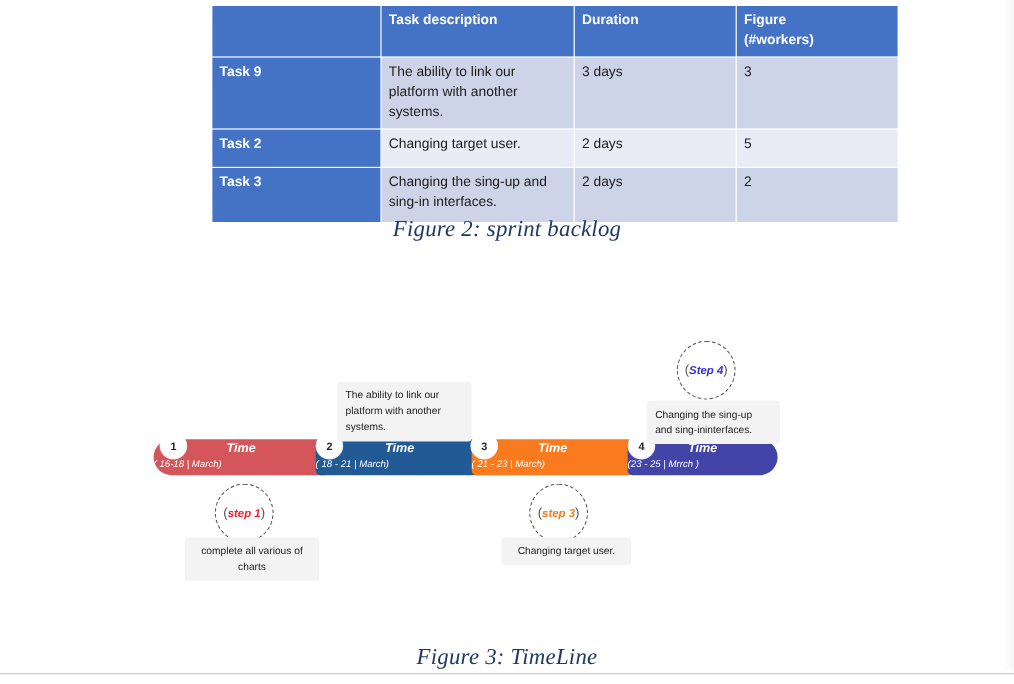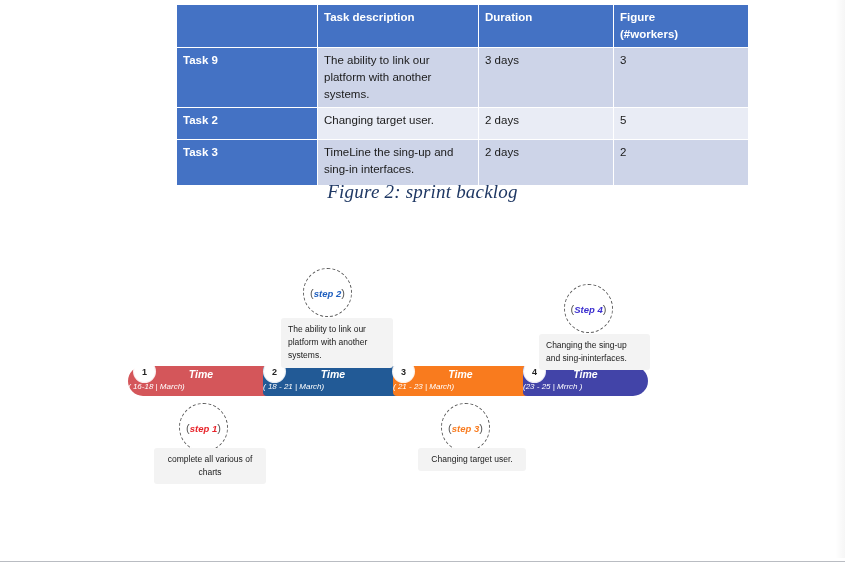--- a/index.html
+++ b/index.html
@@ -248,21 +248,21 @@
         <td class="body-cell" style="background: rgb(205, 212, 232);">3</td>
       </tr>
       <tr class="row-light r2">
         <td class="task-cell" style="background: rgb(68, 114, 196);">Task 2</td>
         <td class="body-cell" style="background: rgb(233, 236, 245);">Changing target user.</td>
         <td class="body-cell" style="background: rgb(233, 236, 245);">2 days</td>
         <td class="body-cell" style="background: rgb(233, 236, 245);">5</td>
       </tr>
       <tr class="row-shade r3">
         <td class="task-cell" style="background: rgb(68, 114, 196);">Task 3</td>
-        <td class="body-cell" style="background: rgb(205, 212, 232);">TimeLine the sing-up and sing-in  interfaces.</td>
+        <td class="body-cell" style="background: rgb(205, 212, 232);">Changing the sing-up and sing-in  interfaces.</td>
         <td class="body-cell" style="background: rgb(205, 212, 232);">2 days</td>
         <td class="body-cell" style="background: rgb(205, 212, 232);">2</td>
       </tr>
     </tbody>
   </table>
 
   <div class="figure-caption" id="caption-fig2" style="color: rgb(31, 56, 100);">Figure 2: sprint backlog</div>
 
   <div id="timeline">
     <div class="timeline-canvas">
@@ -292,25 +292,20 @@
       <div class="node" style="left:136px;">
         <span>2</span>
       </div>
       <div class="node" style="left:265px;">
         <span>3</span>
       </div>
       <div class="node" style="left:396px;">
         <span>4</span>
       </div>
 
-      <div class="step-circle" style="left:175px; top:18px;">
-        <span class="step-text" id="step2-text">
-          <span class="step-bracket">(</span><span id="step2-inner" style="color: rgb(31, 95, 191);">step 2</span><span class="step-bracket">)</span>
-        </span>
-      </div>
       <div class="note" style="left:153px; top:68px; width:98px;">The ability to link our platform with another systems.</div>
 
       <div class="step-circle" style="left:436px; top:34px;">
         <span class="step-text" id="step4-text">
           <span class="step-bracket">(</span><span id="step4-inner" style="color: rgb(59, 47, 207);">Step 4</span><span class="step-bracket">)</span>
         </span>
       </div>
       <div class="note" style="left:411px; top:84px; width:97px;">Changing the sing-up and sing-ininterfaces.</div>
 
       <div class="step-circle" style="left:51px; top:153px;">
@@ -323,17 +318,18 @@
       <div class="step-circle" style="left:313px; top:153px;">
         <span class="step-text" id="step3-text">
           <span class="step-bracket">(</span><span id="step3-inner" style="color: rgb(249, 123, 30);">step 3</span><span class="step-bracket">)</span>
         </span>
       </div>
       <div class="note center" style="left:290px; top:198px; width:94px;">Changing target user.</div>
 
     </div>
   </div>
 
+  <div class="figure-caption" id="caption-fig3" style="color: rgb(31, 56, 100);">Figure 3: TimeLine</div>
 
   <div class="page-edge-right"></div>
   <div class="page-bottom-rule"></div>
   <div class="page-bottom-shade"></div>
 </div>
 
 </body></html>

